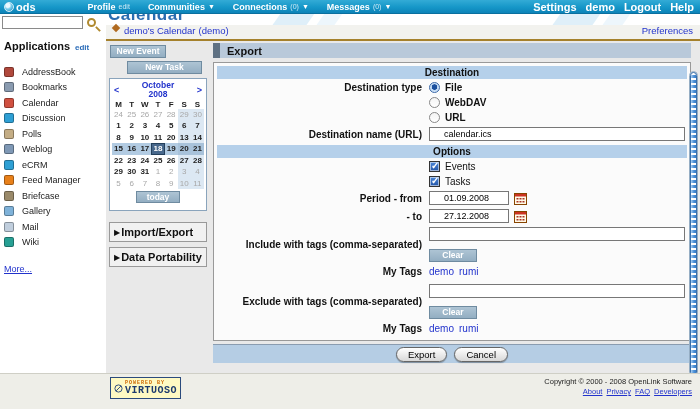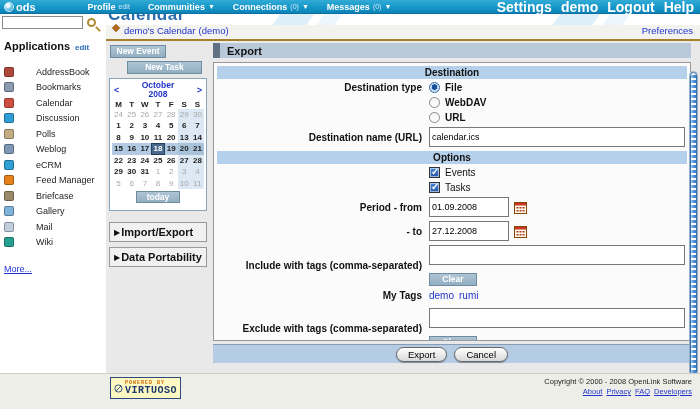--- a/index.html
+++ b/index.html
@@ -14,32 +14,32 @@
   .globe { width:10px; height:10px; border-radius:50%;
     background:radial-gradient(circle at 35% 30%, #eaf8ff 0 2px, #7fd0ee 45%, #1a88b8 100%);
     border:1px solid #d5eef8; }
   .logo-text { font-weight:bold; font-size:11px; letter-spacing:0; }
   .topmenu { display:flex; gap:18px; margin-left:52px; }
   .tm-item { display:flex; align-items:center; gap:3px; font-weight:bold; font-size:9px; cursor:pointer; white-space:nowrap; }
   .tm-edit { font-weight:normal; font-size:7px; color:#cfe9f5; }
   .tm-count { font-weight:normal; font-size:7px; color:#cfe9f5; }
   .tm-arrow { font-size:7px; }
   .topmenu-right { margin-left:auto; margin-right:6px; display:flex; gap:9px; }
-  .tm-right-item { font-weight:bold; font-size:14px; cursor:pointer; white-space:nowrap; }
+  .tm-right-item { font-weight:bold; font-size:11px; cursor:pointer; white-space:nowrap; }
 
   
   .leftcol { position:absolute; left:0; top:14px; width:106px; height:359px; background:#fff; z-index:5; }
   .sb-search { position:absolute; left:2px; top:2px; display:flex; align-items:center; }
   .search-input { width:81px; height:13px; border:1px solid #8a8a8a; font-size:9px; padding:0 2px; font-family:inherit; }
   .mag { position:relative; width:9px; height:9px; border:2px solid #b08a30; border-radius:50%; margin-left:4px; cursor:pointer; }
   .mag::after { content:""; position:absolute; width:6px; height:2px; background:#b08a30; transform:rotate(45deg); left:6px; top:8px; }
   .sb-header { position:absolute; left:4px; top:26px; font-size:11px; font-weight:bold; color:#111; }
   .sb-edit { font-size:8px; font-weight:bold; color:#2b6cb8; margin-left:5px; cursor:pointer; }
   .sb-list { position:absolute; left:4px; top:50px; }
-  .app-item { display:flex; align-items:center; gap:22px; height:15.5px; cursor:pointer; white-space:nowrap; }
+  .app-item { display:flex; align-items:center; gap:8px; height:15.5px; cursor:pointer; white-space:nowrap; }
   .app-icon { width:10px; height:10px; border-radius:2px; border:1px solid rgba(0,0,0,.3); flex:0 0 auto; }
   .app-label { font-size:9px; color:#222; }
   .sb-more { position:absolute; left:4px; top:250px; font-size:9px; color:#2233cc; text-decoration:underline; cursor:pointer; }
 
   
   .rightarea { position:absolute; left:106px; top:14px; width:594px; height:359px; background:#e9e9e9; }
   .banner { position:absolute; left:0; top:0; width:594px; height:11px; background:#fff; overflow:hidden; }
   .big-title { position:absolute; left:2px; top:-9px; font-size:17px; font-weight:bold; color:#2a6cb0; letter-spacing:.5px; }
   .shape { position:absolute; top:-4px; height:20px; background:#d7ebf7; transform:skewX(-35deg); opacity:.8; }
   .shape.s1 { left:170px; width:34px; } .shape.s2 { left:214px; width:18px; background:#e9f4fb; }
@@ -87,21 +87,21 @@
   .frow { display:flex; align-items:center; margin-bottom:4px; }
   .flabel { width:212px; text-align:right; padding-right:7px; font-weight:bold; font-size:10px; flex:0 0 auto; }
   .ffield { flex:1; display:flex; align-items:center; gap:5px; padding-right:2px; }
   .opt-label { font-weight:bold; font-size:10px; }
   .cb-label { font-size:10px; }
   .radio { width:11px; height:11px; border-radius:50%; border:1px solid #888; background:linear-gradient(#f4f4f4,#fff); flex:0 0 auto; cursor:pointer; }
   .radio.on { border-color:#3a68a8; background:radial-gradient(circle at 50% 45%, #1a4f9e 0 2.5px, #bcd6f2 3px, #e8f1fb 100%); }
   .cb { width:11px; height:11px; border:1px solid #333; background:linear-gradient(#4a86d8,#2456a8); position:relative; flex:0 0 auto; cursor:pointer;
     box-shadow:inset 0 0 0 1px rgba(255,255,255,.55); }
   .cb::after { content:"\2713"; position:absolute; left:1px; top:-2px; color:#fff; font-size:10px; font-weight:bold; }
-  .tinput { border:1px solid #777; height:20px; font-size:9px; padding:0 2px; font-family:inherit; }
+  .tinput { border:1px solid #777; height:14px; font-size:9px; padding:0 14px; font-family:inherit; }
   .tinput.wide { width:100%; }
   .tinput.date { width:80px; }
   .stack { flex-direction:column; align-items:flex-start; gap:8px; }
   .btn-clear { width:48px; height:13px; line-height:11px; }
   .tag-link { color:#2233cc; font-size:10px; cursor:pointer; text-decoration:none; }
   .mytags-row { margin-bottom:7px; }
   .btnbar { position:absolute; left:0; top:303px; width:478px; height:19px; background:#b5cde4; border-top:1px solid #8a9cb0;
     display:flex; align-items:center; justify-content:center; gap:7px; }
   .aqua { border:1px solid #666; border-radius:9px; background:linear-gradient(#ffffff,#d8d8d8); font-size:9.5px;
     padding:1px 11px; cursor:pointer; font-family:inherit; box-shadow:0 1px 1px rgba(0,0,0,.3); }

